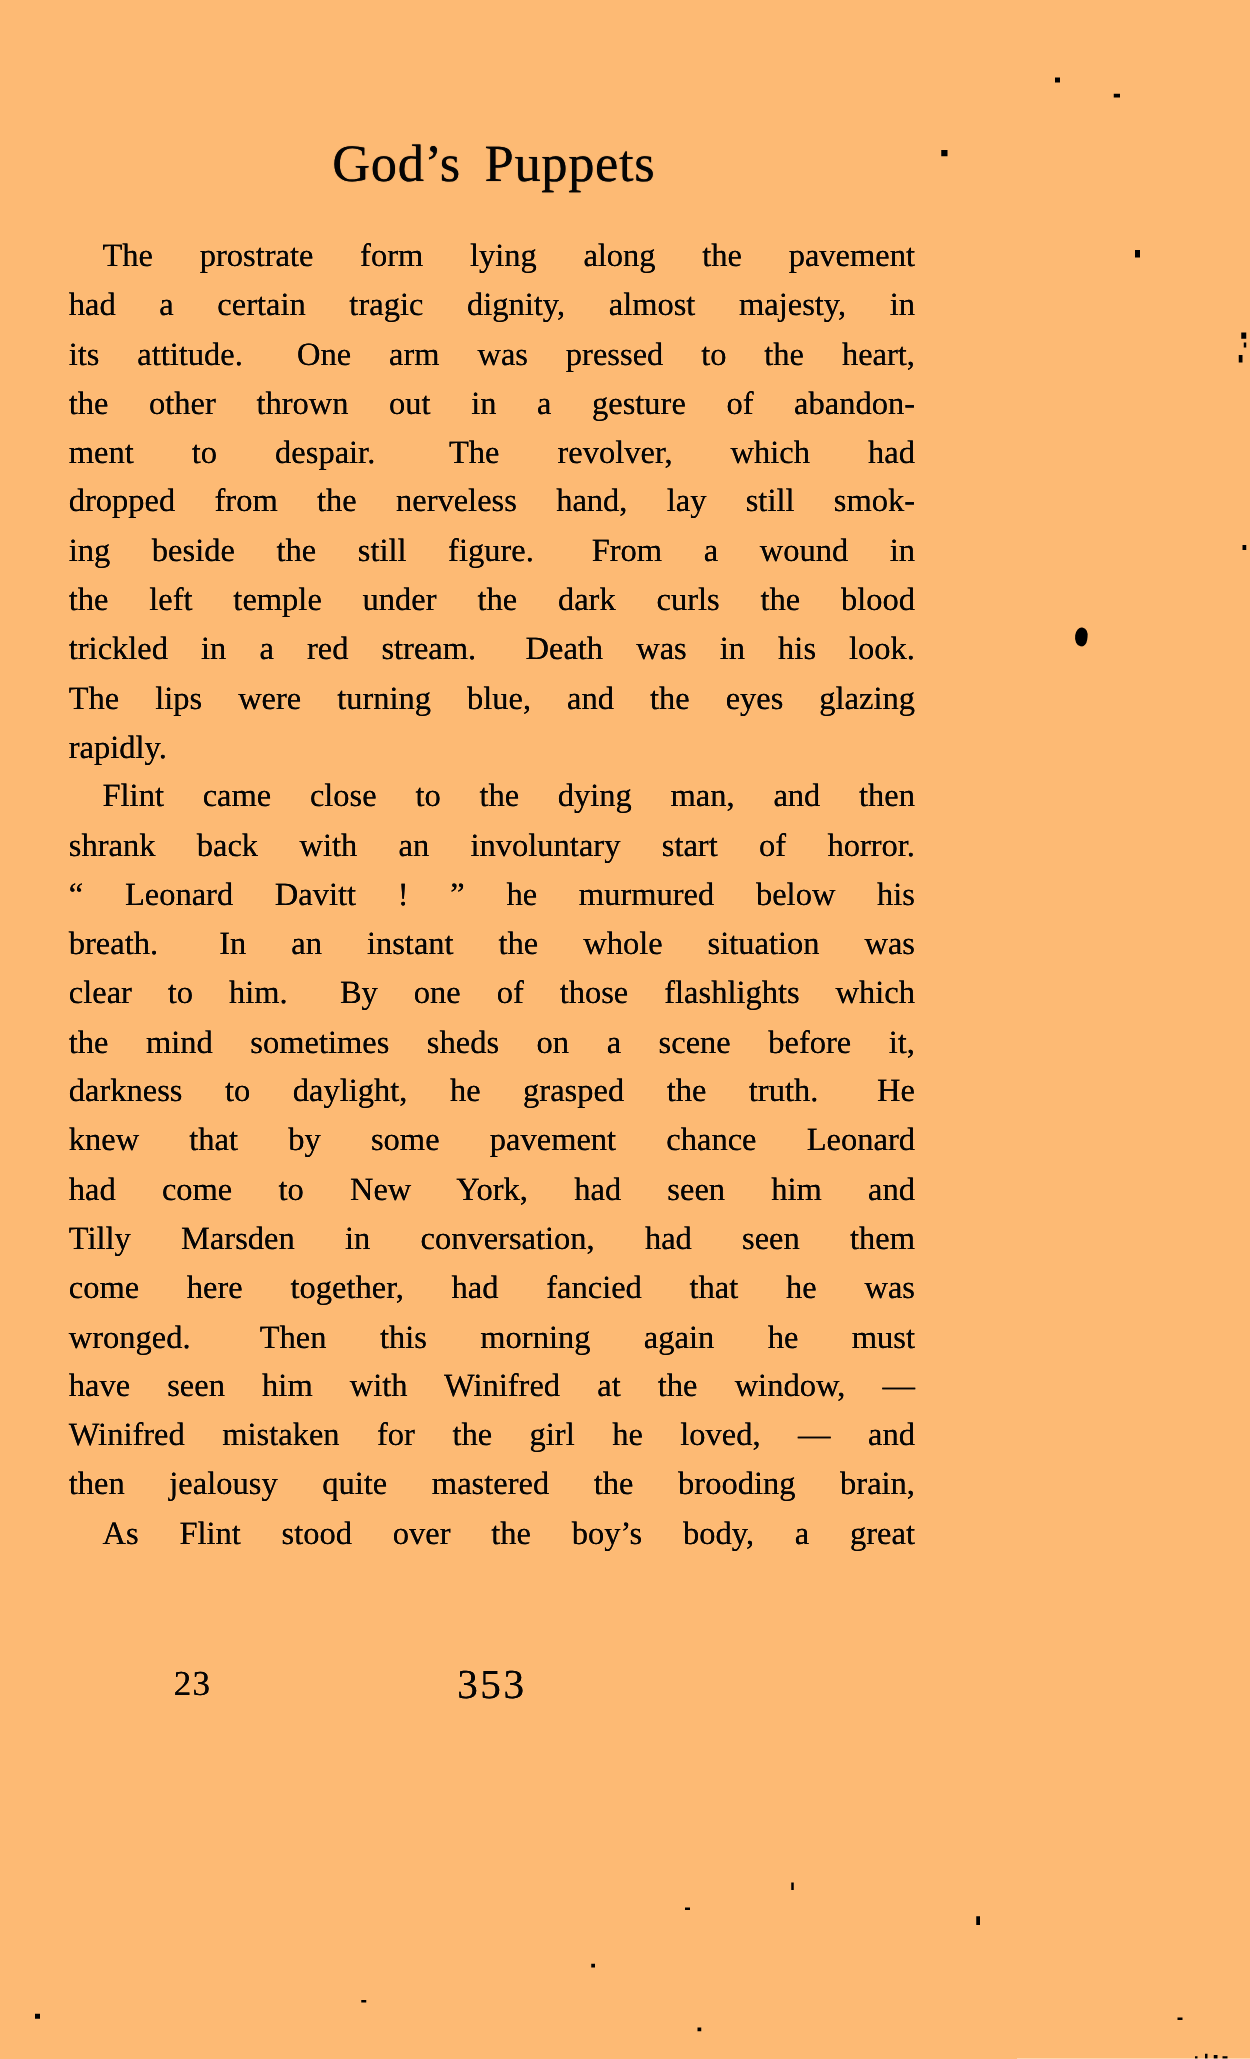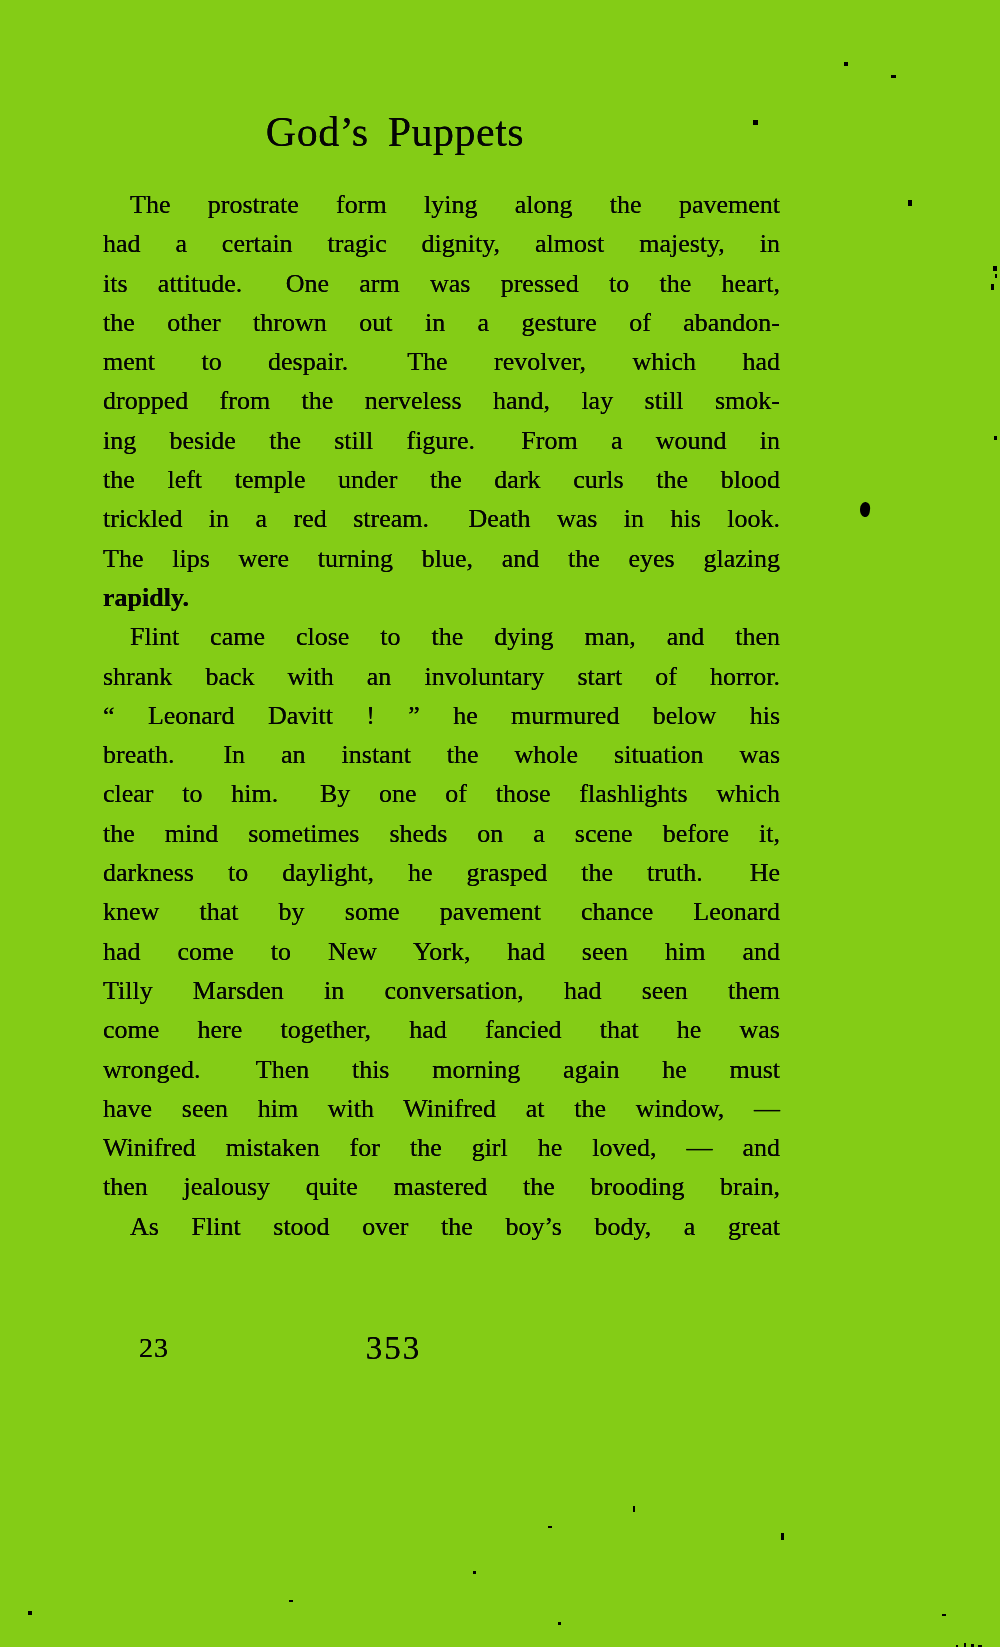--- a/index.html
+++ b/index.html
@@ -4,21 +4,21 @@
 <style>
   html, body {
     margin: 0;
     padding: 0;
     background: #ffffff;
   }
   .page {
     position: relative;
     width: 1000px;
     height: 1647px;
-    background: #84cc16;
+    background: #fdba74;
     overflow: hidden;
     font-family: "Liberation Serif", "DejaVu Serif", serif;
     color: #050505;
   }
   .page-title {
     position: absolute;
     top: 108px;
     left: 55px;
     width: 680px;
     text-align: center;
@@ -30,29 +30,28 @@
     white-space: nowrap;
   }
   .body-text {
     position: absolute;
     top: 185px;
     left: 55px;
     width: 677px;
     font-size: 26px;
     line-height: 39.3px;
     text-shadow: 0 0 0.5px #000;
-    margin-left: 48px;
   }
   .line {
     text-align: justify;
     text-align-last: justify;
     white-space: normal;
   }
   .line.indent { text-indent: 27px; }
-  .line.pend { text-align-last: left; font-weight: bold; }
+  .line.pend { text-align-last: left; }
   .line em { font-style: italic; }
   .page-footer {
     position: absolute;
     top: 1330px;
     left: 55px;
     width: 677px;
     height: 42px;
     text-shadow: 0 0 0.5px #000;
   }
   .signature-mark {

